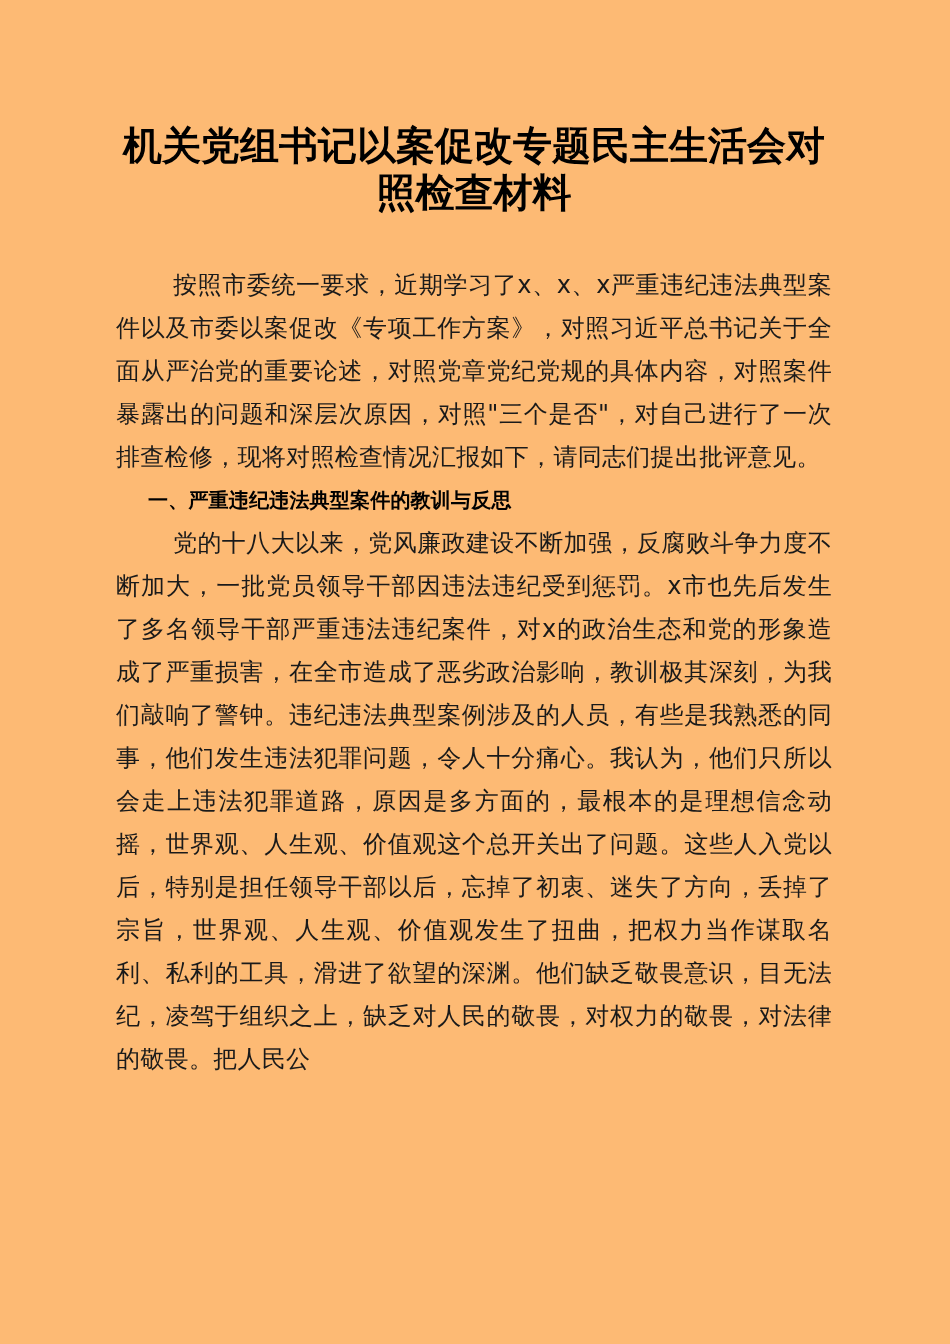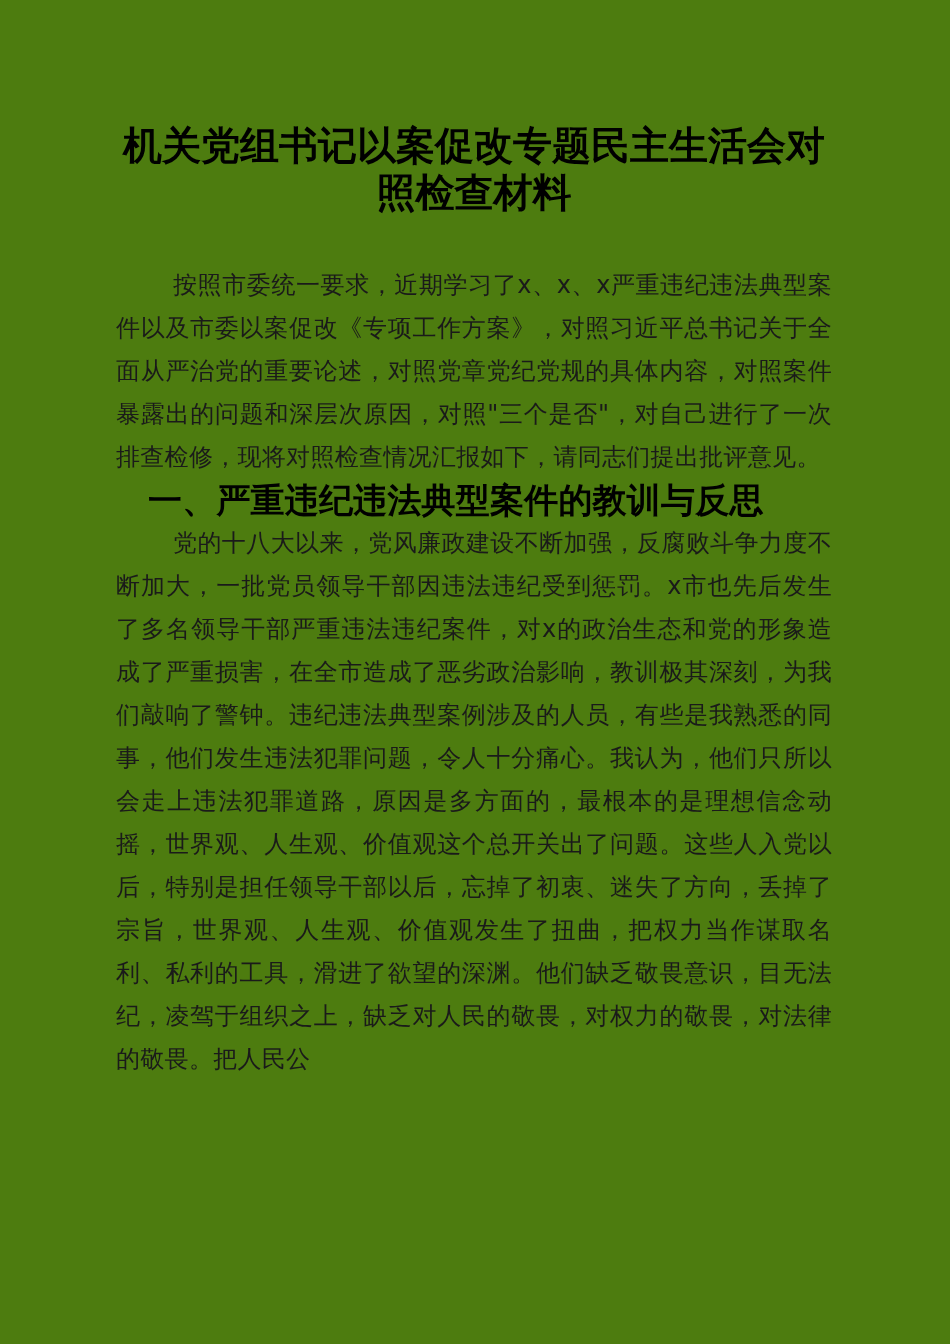--- a/index.html
+++ b/index.html
@@ -4,21 +4,21 @@
 <style>
   html, body {
     margin: 0;
     padding: 0;
     background: #ffffff;
   }
   .page {
     position: relative;
     width: 950px;
     height: 1344px;
-    background: #4d7c0f;
+    background: #fdba74;
     overflow: hidden;
     box-sizing: border-box;
   }
   .content {
     position: absolute;
     left: 116px;
     top: 0;
     width: 716px;
   }
   .doc-title {
@@ -45,21 +45,21 @@
     text-align-last: left;
     text-justify: inter-character;
     margin: 0;
     text-indent: 57px;
     letter-spacing: 0.3px;
     word-break: break-all;
   }
   .section-heading {
     font-family: "DejaVu Sans", "Liberation Sans", sans-serif;
     font-weight: bold;
-    font-size: 34px;
+    font-size: 20px;
     line-height: 43px;
     color: #000000;
     margin: 0;
     text-indent: 32px;
     letter-spacing: 0.2px;
   }
 </style>
 </head>
 <body>
 

